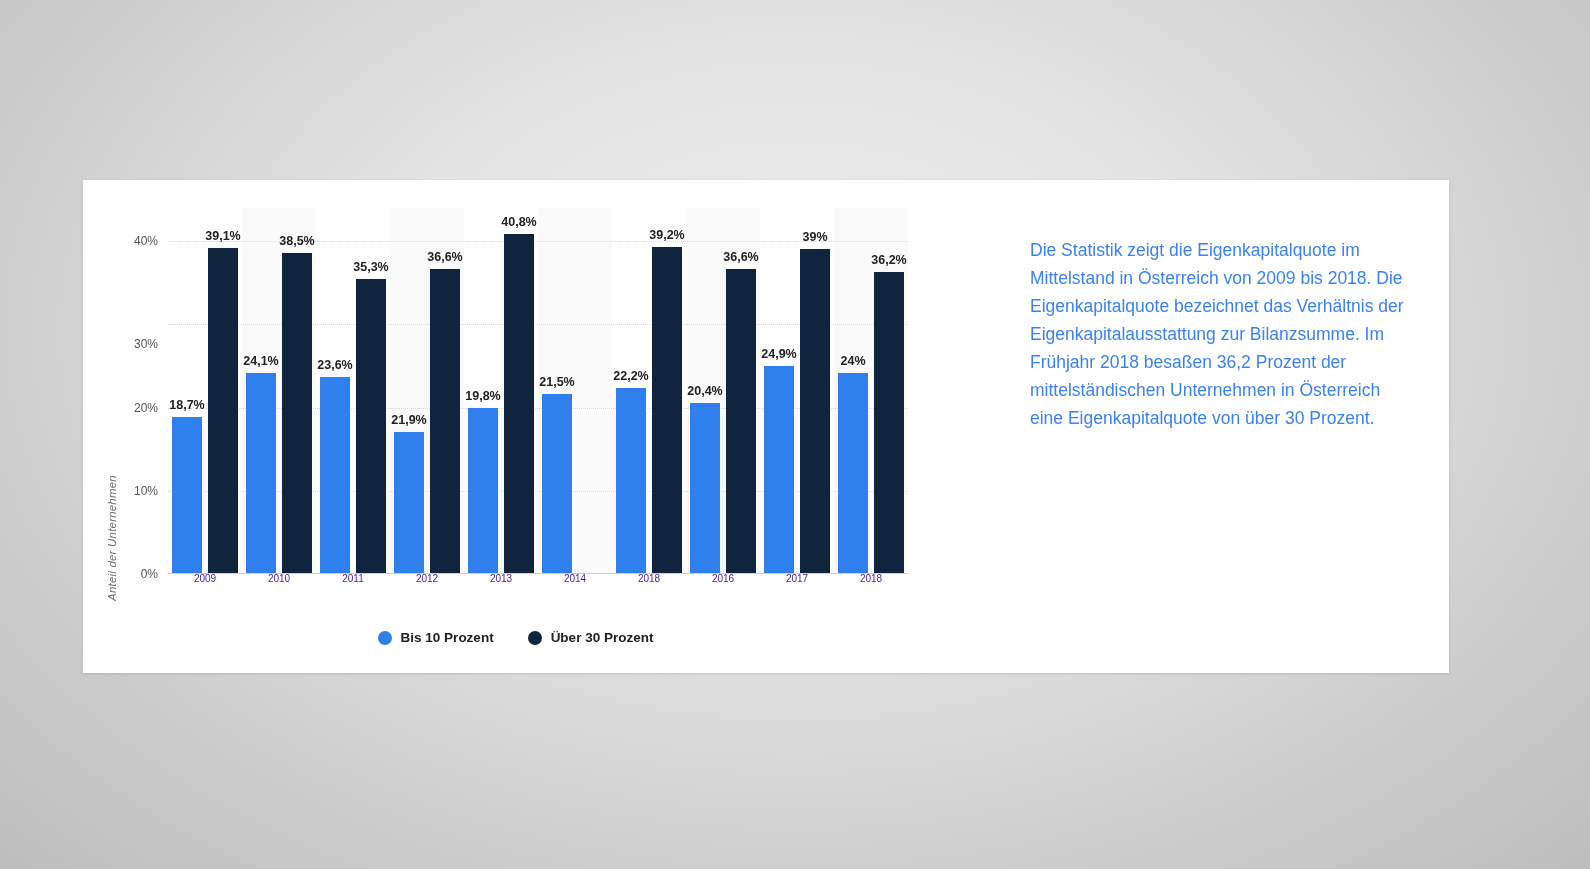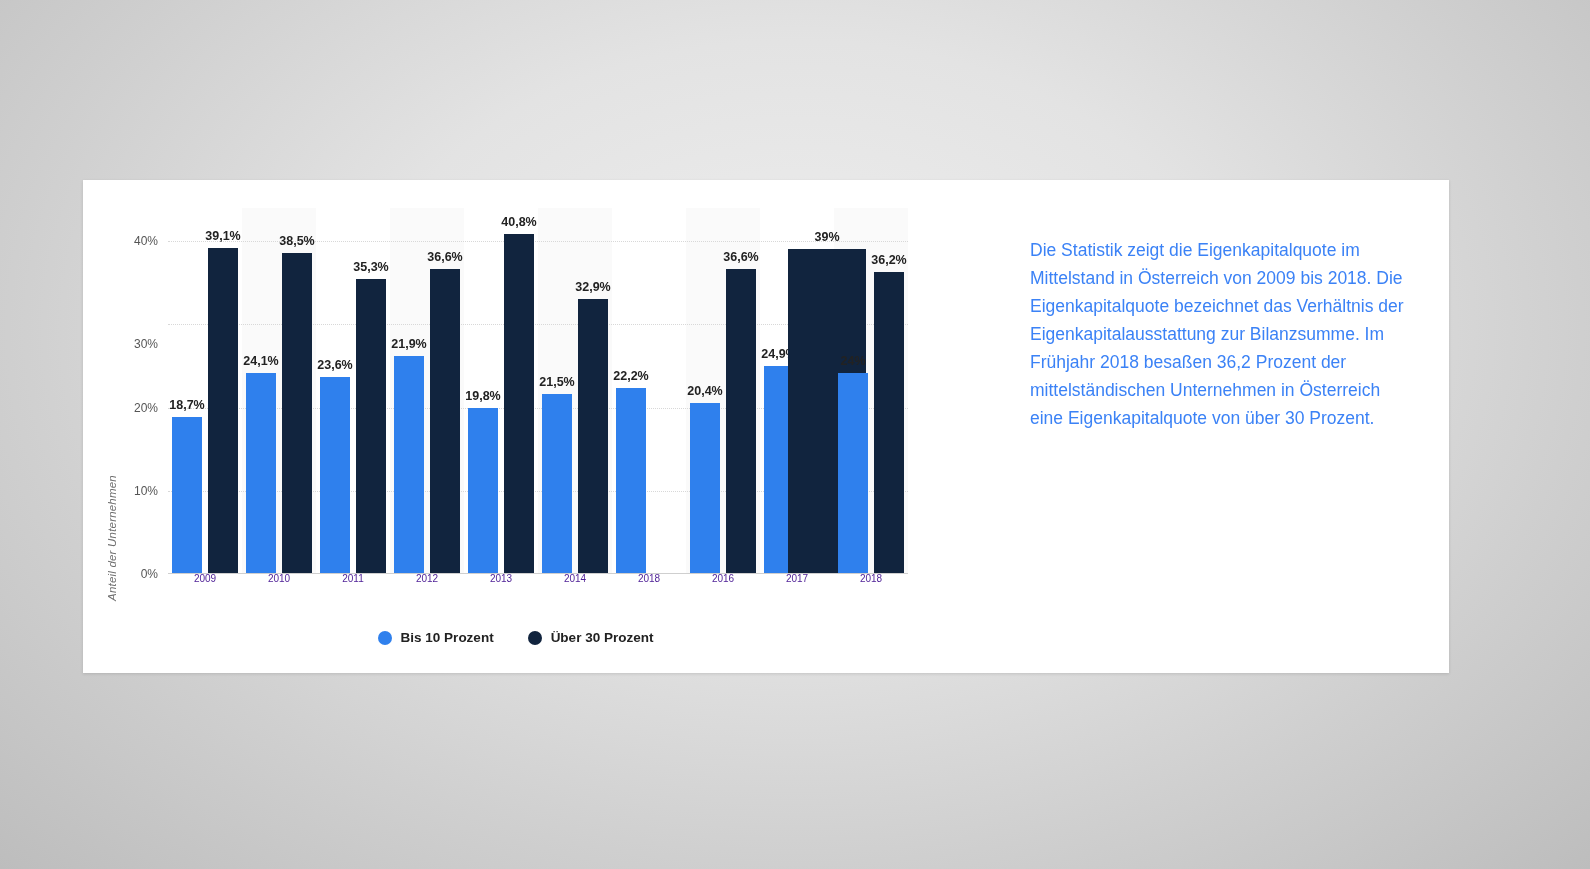--- a/index.html
+++ b/index.html
@@ -202,66 +202,66 @@
         <div class="group" style="left: 148px; width: 74px;">
           <div class="bar blue" style="left: 4px; height: 196.309px; background: rgb(47, 128, 237);">
             <span class="bar-label">23,6%</span>
           </div>
           <div class="bar navy" style="left: 40px; height: 293.632px; background: rgb(17, 36, 62);">
             <span class="bar-label">35,3%</span>
           </div>
           <div class="xtick">2011</div>
         </div>
         <div class="group" style="left: 222px; width: 74px;">
-          <div class="bar blue" style="left: 4px; height: 217px; background: rgb(47, 128, 237);">
+          <div class="bar blue" style="left: 4px; height: 141px; background: rgb(47, 128, 237);">
             <span class="bar-label">21,9%</span>
           </div>
           <div class="bar navy" style="left: 40px; height: 304.445px; background: rgb(17, 36, 62);">
             <span class="bar-label">36,6%</span>
           </div>
           <div class="xtick">2012</div>
         </div>
         <div class="group" style="left: 296px; width: 74px;">
           <div class="bar blue" style="left: 4px; height: 164.7px; background: rgb(47, 128, 237);">
             <span class="bar-label">19,8%</span>
           </div>
           <div class="bar navy" style="left: 40px; height: 339.382px; background: rgb(17, 36, 62);">
             <span class="bar-label">40,8%</span>
           </div>
           <div class="xtick">2013</div>
         </div>
         <div class="group" style="left: 370px; width: 74px;">
           <div class="bar blue" style="left: 4px; height: 178.841px; background: rgb(47, 128, 237);">
             <span class="bar-label">21,5%</span>
           </div>
-          <div class="bar navy" style="left: 40px; height: 273.668px; background: rgb(17, 36, 62);">
-            <span class="bar-label">32,9%</span>
-          </div>
           <div class="xtick">2014</div>
         </div>
         <div class="group" style="left: 444px; width: 74px;">
           <div class="bar blue" style="left: 4px; height: 184.664px; background: rgb(47, 128, 237);">
             <span class="bar-label">22,2%</span>
           </div>
+          <div class="bar navy" style="left: 40px; height: 326.073px; background: rgb(17, 36, 62);">
+            <span class="bar-label">39,2%</span>
+          </div>
           <div class="xtick">2018</div>
         </div>
         <div class="group" style="left: 518px; width: 74px;">
           <div class="bar blue" style="left: 4px; height: 169.691px; background: rgb(47, 128, 237); text-align: right;">
             <span class="bar-label">20,4%</span>
           </div>
           <div class="bar navy" style="left: 40px; height: 304.445px; background: rgb(17, 36, 62);">
             <span class="bar-label">36,6%</span>
           </div>
           <div class="xtick">2016</div>
         </div>
         <div class="group" style="left: 592px; width: 74px;">
           <div class="bar blue" style="left: 4px; height: 207.123px; background: rgb(47, 128, 237);">
             <span class="bar-label">24,9%</span>
           </div>
-          <div class="bar navy" style="left: 28px; height: 324.409px; background: rgb(17, 36, 62); padding-left: 48px;">
+          <div class="bar navy" style="left: 40px; height: 324.409px; background: rgb(17, 36, 62);">
             <span class="bar-label">39%</span>
           </div>
           <div class="xtick">2017</div>
         </div>
         <div class="group" style="left: 666px; width: 74px;">
           <div class="bar blue" style="left: 4px; height: 199.636px; background: rgb(47, 128, 237);">
             <span class="bar-label">24%</span>
           </div>
           <div class="bar navy" style="left: 40px; height: 301.118px; background: rgb(17, 36, 62);">
             <span class="bar-label">36,2%</span>

